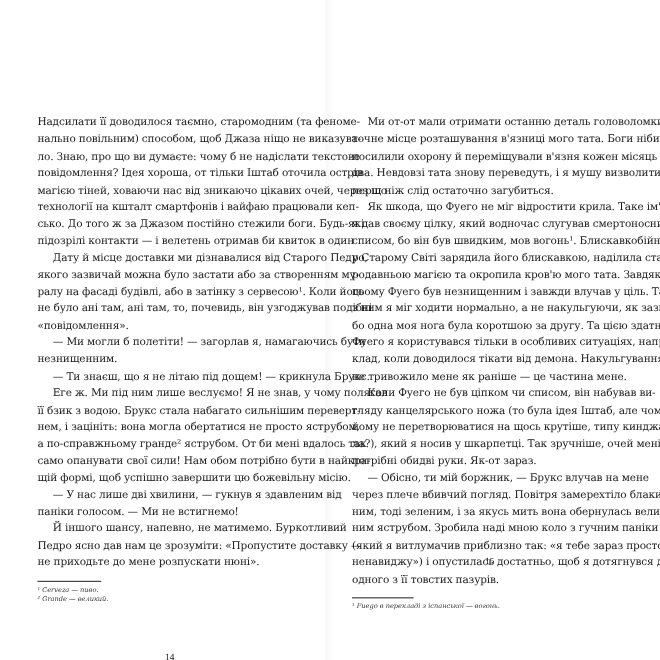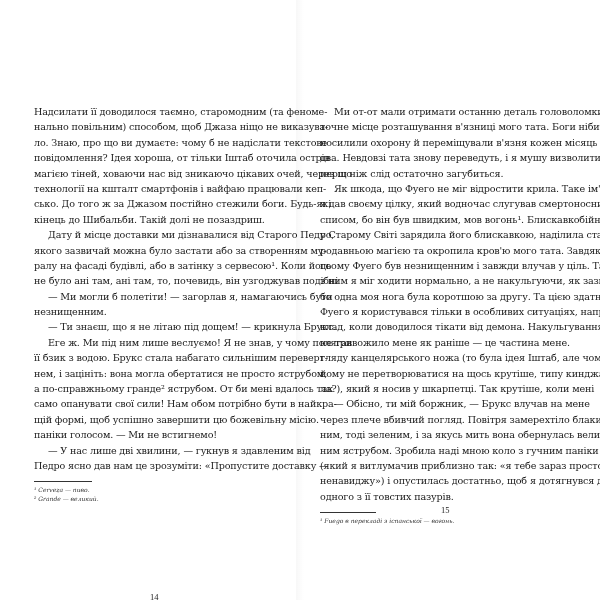--- a/index.html
+++ b/index.html
@@ -26,37 +26,40 @@
 
 <div class="page left">
   <div id="left-lines">
       <span class="line">Надсилати її доводилося таємно, старомодним (та феноме-</span>
       <span class="line">нально повільним) способом, щоб Джаза ніщо не виказува-</span>
       <span class="line">ло. Знаю, про що ви думаєте: чому б не надіслати текстове</span>
       <span class="line">повідомлення? Ідея хороша, от тільки Іштаб оточила острів</span>
       <span class="line">магією тіней, ховаючи нас від зникаючо цікавих очей, через що</span>
       <span class="line">технології на кшталт смартфонів і вайфаю працювали кеп-</span>
       <span class="line">сько. До того ж за Джазом постійно стежили боги. Будь-які</span>
-      <span class="line last">кінець до Шибальби. Такій долі не позаздриш.</span>
+      <span class="line">підозрілі контакти — і велетень отримав би квиток в один</span>
       <span class="line indent">Дату й місце доставки ми дізнавалися від Старого Педро,</span>
       <span class="line">якого зазвичай можна було застати або за створенням му-</span>
       <span class="line">ралу на фасаді будівлі, або в затінку з сервесою¹. Коли його</span>
       <span class="line">не було ані там, ані там, то, почевидь, він узгоджував подібні</span>
+      <span class="line last">«повідомлення».</span>
       <span class="line indent">— Ми могли б полетіти! — загорлав я, намагаючись бути</span>
       <span class="line last">незнищенним.</span>
       <span class="line indent last">— Ти знаєш, що я не літаю під дощем! — крикнула Брукс.</span>
       <span class="line indent">Еге ж. Ми під ним лише веслуємо! Я не знав, у чому полягав</span>
       <span class="line">її бзик з водою. Брукс стала набагато сильнішим переверт-</span>
       <span class="line">нем, і зацініть: вона могла обертатися не просто яструбом,</span>
       <span class="line">а по-справжньому гранде² яструбом. От би мені вдалось так</span>
       <span class="line">само опанувати свої сили! Нам обом потрібно бути в найкра-</span>
       <span class="line last">щій формі, щоб успішно завершити цю божевільну місію.</span>
+      <span class="line indent">— У нас лише дві хвилини, — гукнув я здавленим від</span>
       <span class="line last">паніки голосом. — Ми не встигнемо!</span>
-      <span class="line indent">— У нас лише дві хвилини, — гукнув я здавленим від</span>
+      <span class="line indent">Й іншого шансу, напевно, не матимемо. Буркотливий</span>
       <span class="line">Педро ясно дав нам це зрозуміти: «Пропустите доставку —</span>
+      <span class="line last">не приходьте до мене розпускати нюні».</span>
     </div>
   <div class="fn-rule"></div>
   <span class="fn">¹ Cerveza — пиво.</span>
   <span class="fn">² Grande — великий.</span>
 </div>
 <div class="pnum" style="left:150px; top:562px;margin-top:30px;">14</div>
 
 <div class="page right">
   <div id="right-lines">
       <span class="line indent">Ми от-от мали отримати останню деталь головоломки —</span>
@@ -68,23 +71,25 @@
       <span class="line">я дав своєму цілку, який водночас слугував смертоносним</span>
       <span class="line">списом, бо він був швидким, мов вогонь¹. Блискавкобійниця</span>
       <span class="line">у Старому Світі зарядила його блискавкою, наділила ста-</span>
       <span class="line">родавньою магією та окропила кров'ю мого тата. Завдяки</span>
       <span class="line">цьому Фуего був незнищенним і завжди влучав у ціль. Також</span>
       <span class="line">з ним я міг ходити нормально, а не накульгуючи, як зазвичай,</span>
       <span class="line">бо одна моя нога була коротшою за другу. Та цією здатністю</span>
       <span class="line">Фуего я користувався тільки в особливих ситуаціях, напри-</span>
       <span class="line">клад, коли доводилося тікати від демона. Накульгування вже</span>
       <span class="line last">не тривожило мене як раніше — це частина мене.</span>
+      <span class="line indent">Коли Фуего не був ціпком чи списом, він набував ви-</span>
       <span class="line">гляду канцелярського ножа (то була ідея Іштаб, але чому б</span>
       <span class="line">йому не перетворюватися на щось крутіше, типу кинджа-</span>
-      <span class="line">ла?), який я носив у шкарпетці. Так крутіше, коли мені</span>
+      <span class="line">ла?), який я носив у шкарпетці. Так зручніше, очей мені</span>
+      <span class="line last">потрібні обидві руки. Як-от зараз.</span>
       <span class="line indent">— Обісно, ти мій боржник, — Брукс влучав на мене</span>
       <span class="line">через плече вбивчий погляд. Повітря замерехтіло блакит-</span>
       <span class="line">ним, тоді зеленим, і за якусь мить вона обернулась величез-</span>
       <span class="line">ним яструбом. Зробила наді мною коло з гучним паніки</span>
       <span class="line">(який я витлумачив приблизно так: «я тебе зараз просто</span>
       <span class="line">ненавиджу») і опустилась достатньо, щоб я дотягнувся до</span>
       <span class="line last">одного з її товстих пазурів.</span>
     </div>
   <div class="fn-rule"></div>
   <span class="fn">¹ Fuego в перекладі з іспанської — вогонь.</span>

